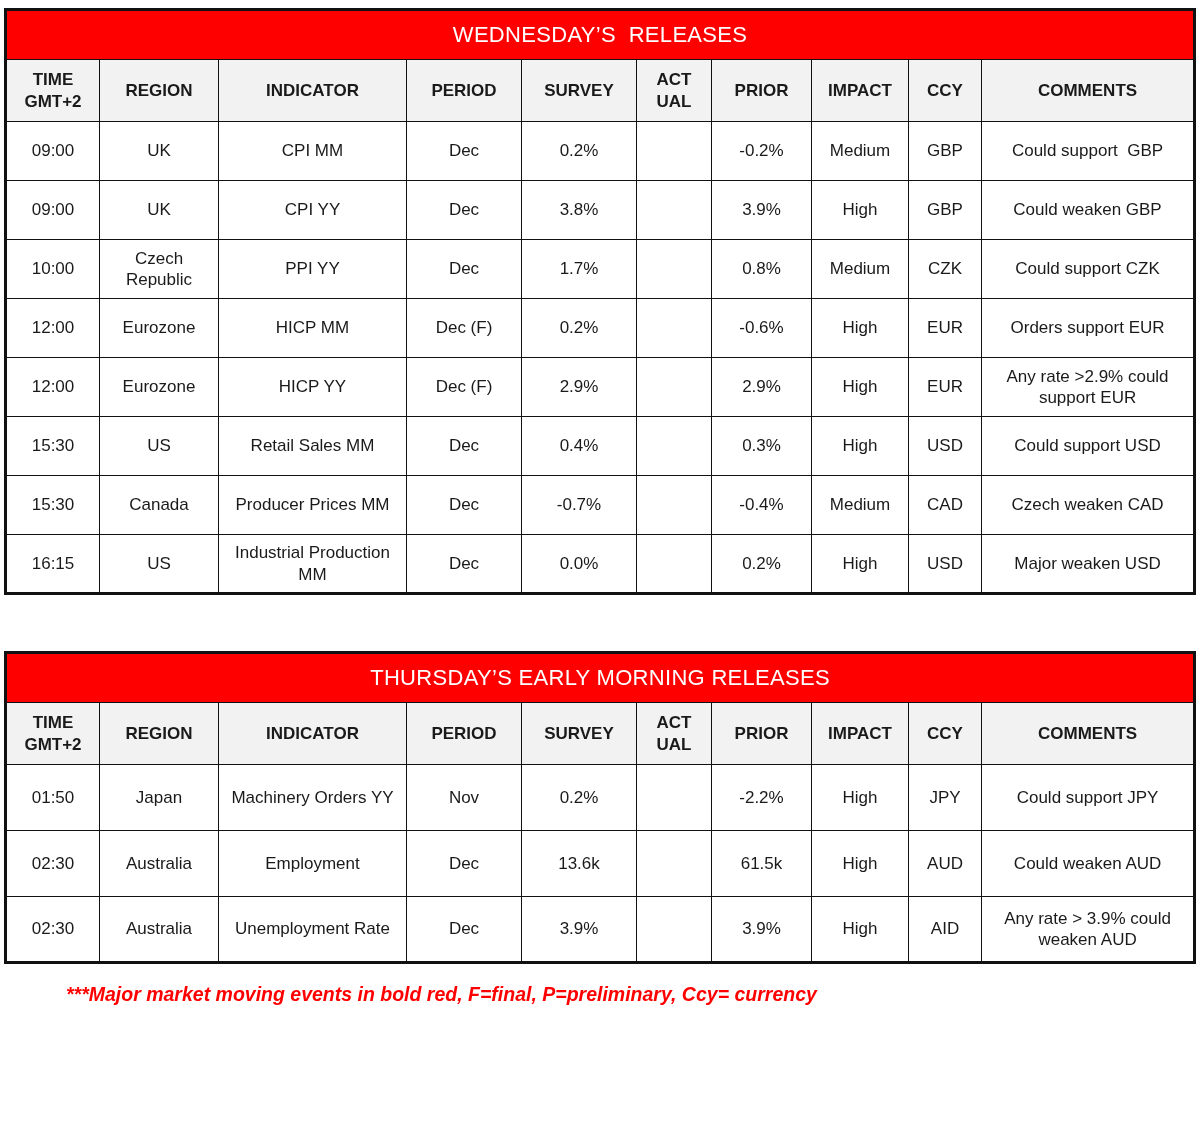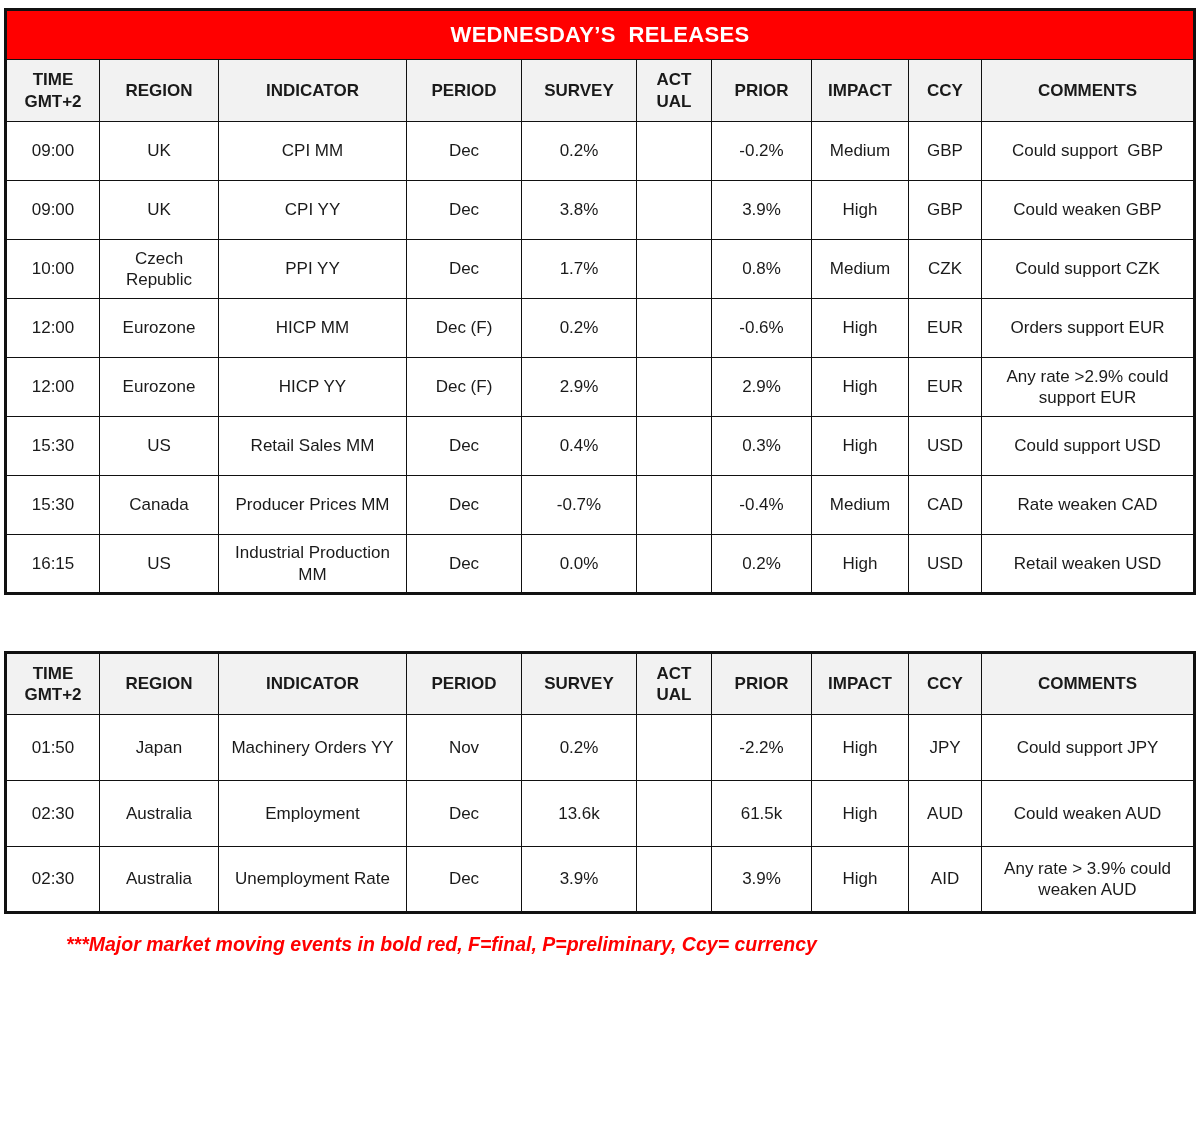--- a/index.html
+++ b/index.html
@@ -22,21 +22,21 @@
     vertical-align:middle;
     font-size:17px;
     line-height:1.25;
     padding:2px 5px;
     box-sizing:border-box;
     overflow:hidden;
   }
   tr.title-bar td {
     background:var(--accent, #FF0000);
     color:#ffffff;
-    font-weight:bold;
+    font-weight:normal;
     font-size:22px;
     height:50px;
     letter-spacing:0.3px;
     white-space:pre;
   }
   table.calendar th {
     background:var(--header-bg, #F2F2F2);
     font-weight:bold;
     white-space:pre-line;
     height:62px;
@@ -165,53 +165,56 @@
       <tr class="data-row">
         <td>15:30</td>
         <td>Canada</td>
         <td>Producer Prices MM</td>
         <td>Dec</td>
         <td>-0.7%</td>
         <td></td>
         <td>-0.4%</td>
         <td>Medium</td>
         <td>CAD</td>
-        <td class="comments">Rate weaken CAD</td>
+        <td class="comments">Czech weaken CAD</td>
       </tr>
       <tr class="data-row">
         <td>16:15</td>
         <td>US</td>
         <td>Industrial Production MM</td>
         <td>Dec</td>
         <td>0.0%</td>
         <td></td>
         <td>0.2%</td>
         <td>High</td>
         <td>USD</td>
-        <td class="comments">Retail weaken USD</td>
+        <td class="comments">Major weaken USD</td>
       </tr>
     </tbody>
   </table>
 
   <div class="table-gap"></div>
 
   <table class="calendar thu">
     <colgroup>
       <col style="width:94px">
         <col style="width:119px">
         <col style="width:188px">
         <col style="width:115px">
         <col style="width:115px">
       <col style="width:75px">
         <col style="width:100px">
         <col style="width:97px">
         <col style="width:73px">
         <col style="width:213px">
     </colgroup>
     <tbody>
+      <tr class="title-bar">
+        <td colspan="10">THURSDAY’S EARLY MORNING RELEASES</td>
+      </tr>
       <tr>
         <th>TIME
 GMT+2</th>
         <th>REGION</th>
         <th>INDICATOR</th>
         <th>PERIOD</th>
         <th>SURVEY</th>
         <th>ACT
 UAL</th>
         <th>PRIOR</th>

